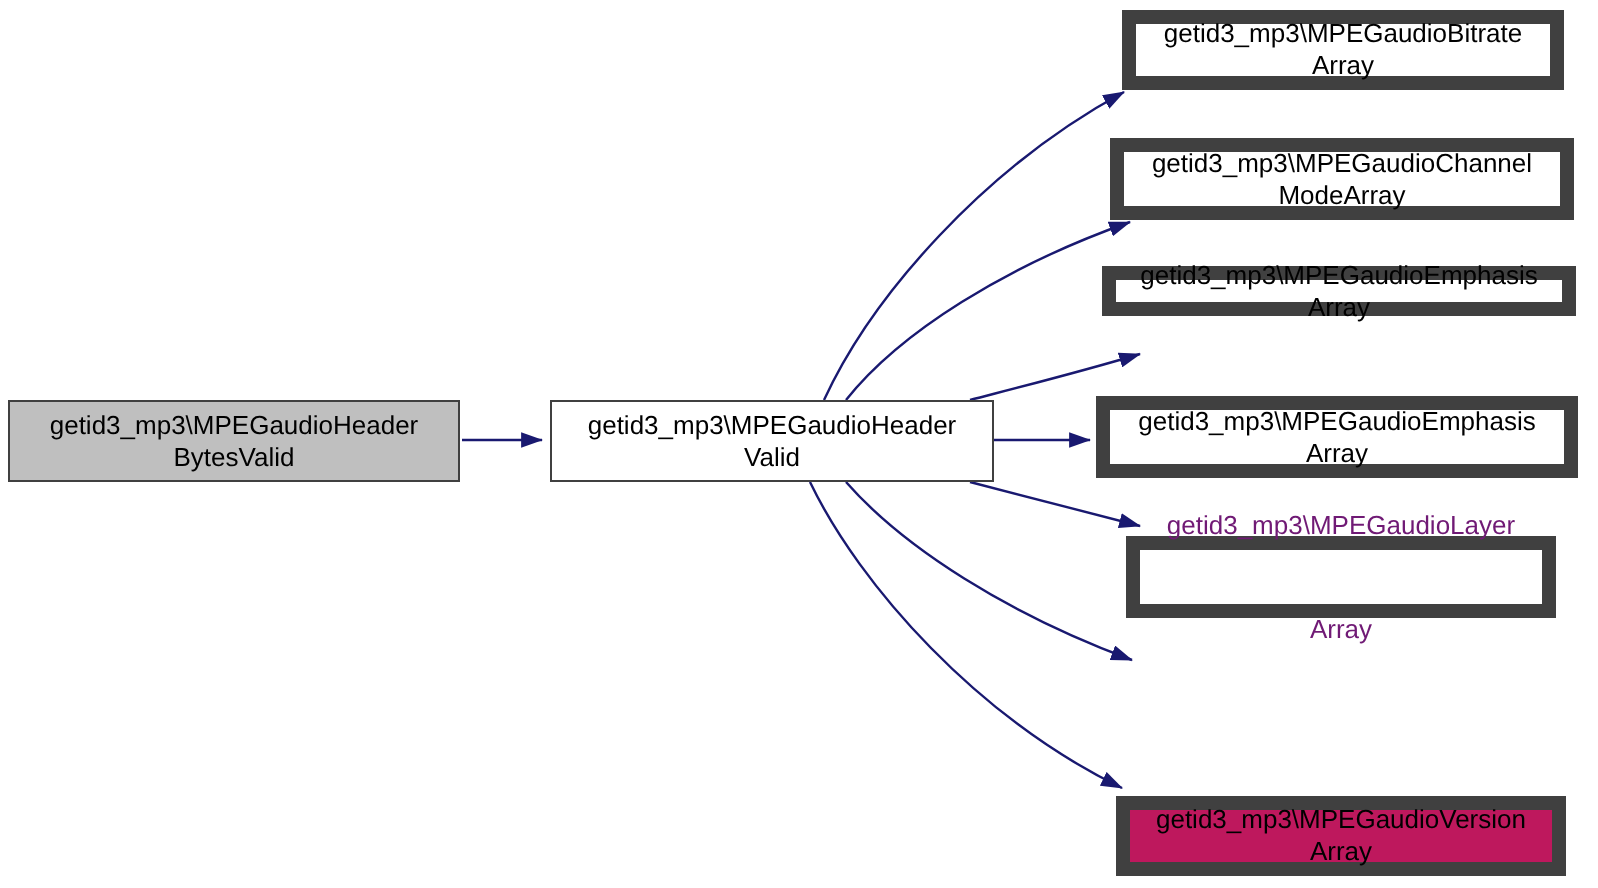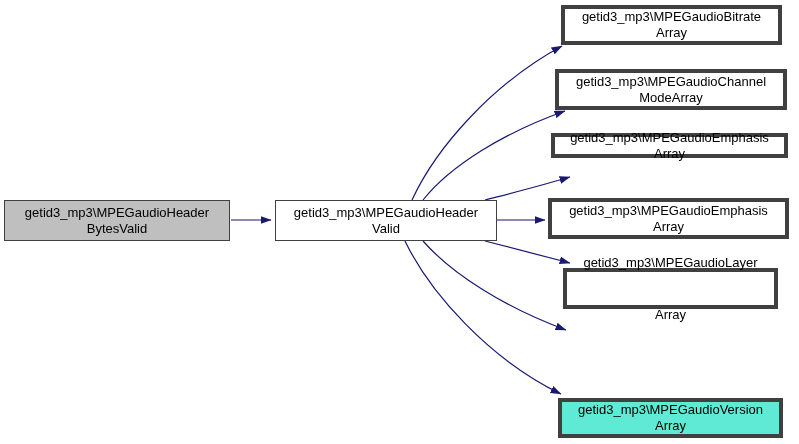--- a/index.html
+++ b/index.html
@@ -24,21 +24,21 @@
   }
   .edge {
     fill: none;
     stroke: #191970;
     stroke-width: 1.2;
   }
   .node {
     position: absolute;
     box-sizing: border-box;
     background: #ffffff;
-    border: 4px solid #4c1d95;
+    border: 7px solid #4c1d95;
     display: flex;
     flex-direction: column;
     align-items: center;
     justify-content: center;
     text-align: center;
     font-size: 13px;
     line-height: 16px;
     color: #000000;
     white-space: nowrap;
     cursor: pointer;
@@ -96,24 +96,24 @@
   <div class="node" style="left: 551px; top: 133px; width: 237px; height: 25px; background: rgb(255, 255, 255); border-color: rgb(64, 64, 64); color: rgb(0, 0, 0);">
     <span>getid3_mp3\MPEGaudioEmphasis</span>
     <span>Array</span>
   </div>
 
   <div class="node" style="left: 548px; top: 198px; width: 241px; height: 41px; background: rgb(255, 255, 255); border-color: rgb(64, 64, 64); color: rgb(0, 0, 0);">
     <span>getid3_mp3\MPEGaudioEmphasis</span>
     <span>Array</span>
   </div>
 
-  <div class="node" style="left: 563px; top: 268px; width: 215px; height: 41px; background: rgb(255, 255, 255); border-color: rgb(64, 64, 64); color: #000000; gap: 36px;">
+  <div class="node" style="left: 563px; top: 268px; width: 215px; height: 41px; background: rgb(255, 255, 255); border-color: rgb(64, 64, 64); color: #701a75; gap: 36px;">
     <span>getid3_mp3\MPEGaudioLayer</span>
     <span>Array</span>
   </div>
 
 
-  <div class="node" style="left: 558px; top: 398px; width: 225px; height: 40px; background: #5eead4; border-color: rgb(64, 64, 64); color: rgb(0, 0, 0);">
+  <div class="node" style="left: 558px; top: 398px; width: 225px; height: 40px; background: #be185d; border-color: rgb(64, 64, 64); color: rgb(0, 0, 0);">
     <span>getid3_mp3\MPEGaudioVersion</span>
     <span>Array</span>
   </div>
 
 </div>
 
 </body></html>

